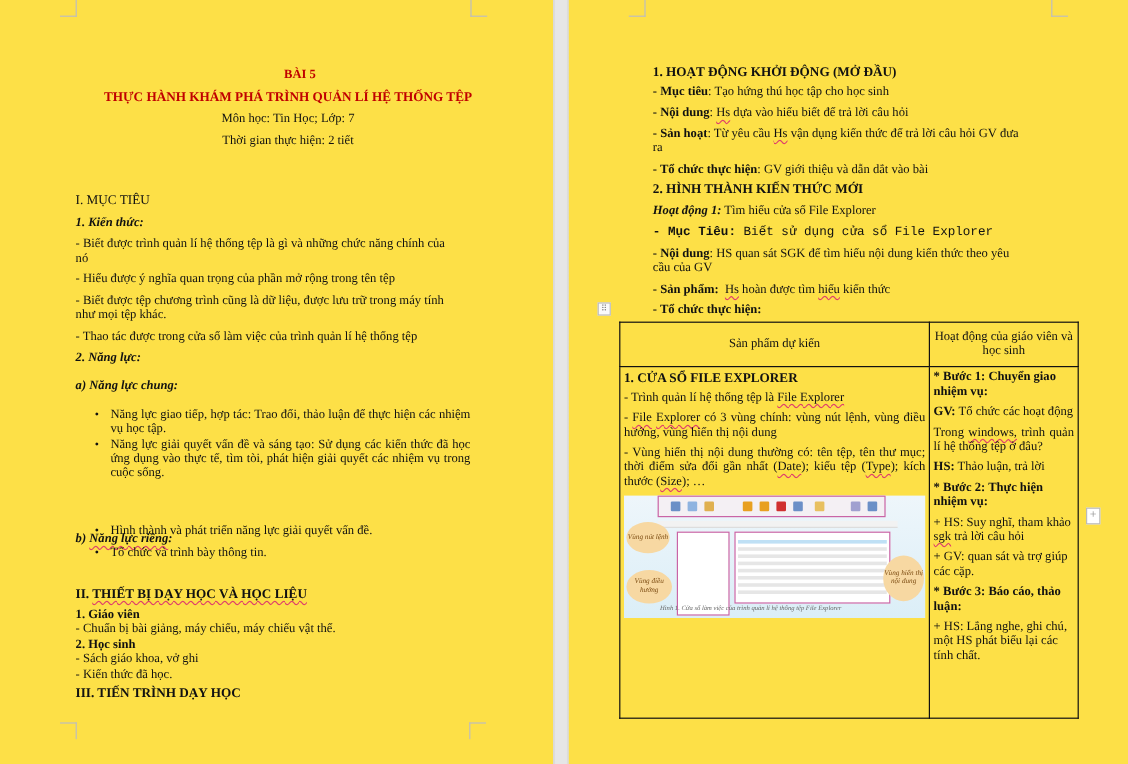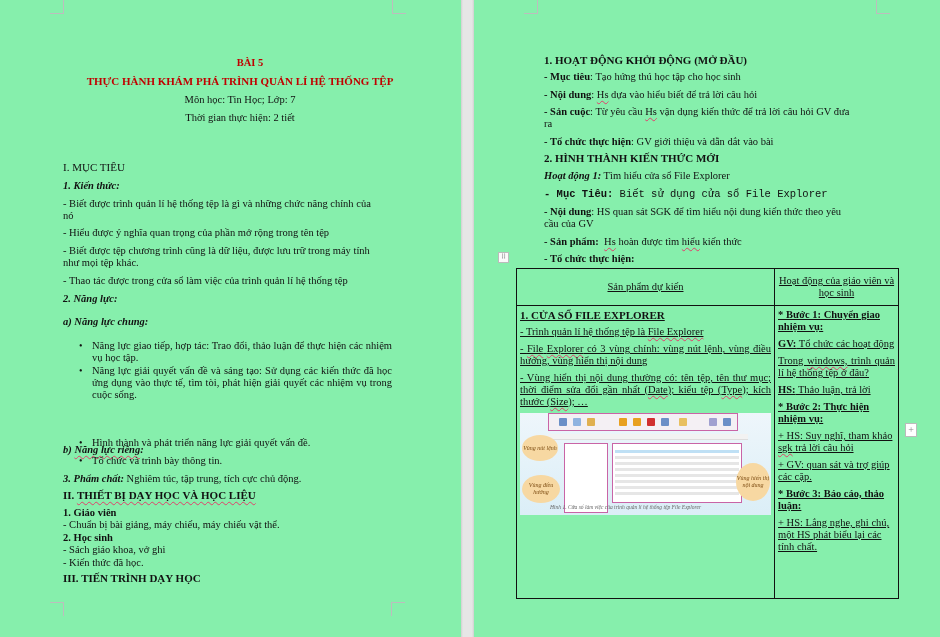--- a/index.html
+++ b/index.html
@@ -1,19 +1,19 @@
 <!DOCTYPE html>
 <html><head>
 <meta charset="utf-8">
 <style>
   * { box-sizing: border-box; margin: 0; padding: 0; }
   html, body { width: 940px; height: 637px; overflow: hidden; background: #ffffff; }
   body { position: relative; font-family: "Liberation Serif", "DejaVu Serif", serif; color: #111; }
 
-  .page { position: absolute; top: 0; height: 637px; background: #86efac; }
+  .page { position: absolute; top: 0; height: 637px; background: #fde047; }
   #page1 { left: 0; width: 461px; }
   #page2 { left: 474px; width: 466px; }
 
   .gutter { position: absolute; left: 461px; top: 0; width: 13px; height: 637px;
             background: linear-gradient(to right, #d0d0d0 0, #e6e6e6 2px, #e6e6e6 11px, #d0d0d0 13px); }
 
   .corner { position: absolute; width: 14px; height: 14px; border-color: #bdbdbd; border-style: solid; border-width: 0; }
   .c-bl { border-right-width: 1px; border-bottom-width: 1px; }
   .c-br { border-left-width: 1px; border-bottom-width: 1px; }
   .c-tl { border-right-width: 1px; border-top-width: 1px; }
@@ -22,21 +22,21 @@
   .t { position: absolute; font-size: 10.5px; line-height: 12px; white-space: nowrap; color: #111; }
   .b { font-weight: bold; }
   .i { font-style: italic; }
   .red { color: #c00000; font-weight: bold; }
   .center { text-align: center; }
   .just { text-align: justify; white-space: normal; }
   .sq { text-decoration: underline wavy #e0406a; text-decoration-thickness: 1px; text-underline-offset: 2px; }
 
   .bullet { position: absolute; font-size: 10px; }
 
-  table.act { position: absolute; left: 516px; top: 268px; width: 383px; border-collapse: collapse; text-decoration: underline; }
+  table.act { position: absolute; left: 516px; top: 268px; width: 383px; border-collapse: collapse; }
   table.act td, table.act th { border: 1px solid #111; vertical-align: top; font-size: 10.5px; line-height: 12px; padding: 3px 3px; }
   table.act th { font-weight: normal; text-align: center; vertical-align: middle; height: 37px; }
   .col1 { width: 257px; }
   .col2 { width: 126px; }
   .cell p { margin-bottom: 5px; }
 
   .img-box { position: relative; width: 251px; height: 102px; background: linear-gradient(#eef6fb, #dbeef7); margin-top: 2px; }
   .ribbon { position: absolute; left: 28px; top: 0; width: 190px; height: 18px; background: #f4f0f4; border: 1px solid #c964a6; }
   .ribbon .ic { position: absolute; top: 4px; width: 8px; height: 8px; border-radius: 1px; }
   .addr { position: absolute; left: 28px; top: 21px; width: 200px; height: 6px; background: #f2f2f2; border-bottom: 1px solid #ddd; }
@@ -78,23 +78,20 @@
   <div class="t just" style="left:92px; top:365px; width:300px;">Năng lực giải quyết vấn đề và sáng tạo: Sử dụng các kiến thức đã học ứng dụng vào thực tế, tìm tòi, phát hiện giải quyết các nhiệm vụ trong cuộc sống.</div>
 
   <div class="t b i" style="left:63px; top:412px;margin-top:32px;">
     <span>b) </span><span class="sq">Năng lực riêng</span><span>:</span>
   </div>
   <div class="bullet" style="left:79px; top:437px;">•</div>
   <div class="t" style="left:92px; top:437px;">Hình thành và phát triển năng lực giải quyết vấn đề.</div>
   <div class="bullet" style="left:79px; top:455px;">•</div>
   <div class="t" style="left:92px; top:455px;">Tổ chức và trình bày thông tin.</div>
 
-  <div class="t" style="left:63px; top:473px;">
-    <span class="b i">3. Phẩm chất:</span><span> Nghiêm túc, tập trung, tích cực chủ động.</span>
-  </div>
   <div class="t b" style="left:63px; top:489px; font-size:11px;">
     <span>II. </span><span class="sq">THIẾT BỊ DẠY HỌC VÀ HỌC LIỆU</span>
   </div>
   <div class="t b" style="left:63px; top:507px;">1. Giáo viên</div>
   <div class="t" style="left:63px; top:519px;">- Chuẩn bị bài giảng, máy chiếu, máy chiếu vật thể.</div>
   <div class="t b" style="left:63px; top:532px;">2. Học sinh</div>
   <div class="t" style="left:63px; top:544px;">- Sách giáo khoa, vở ghi</div>
   <div class="t" style="left:63px; top:557px;text-align:center;">- Kiến thức đã học.</div>
   <div class="t b" style="left:63px; top:572px; font-size:11px;">III. TIẾN TRÌNH DẠY HỌC</div>
 
@@ -110,21 +107,21 @@
 </div>
 
 <div class="t b" style="left:544px; top:54px; font-size:11px;">1. HOẠT ĐỘNG KHỞI ĐỘNG (MỞ ĐẦU)</div>
 <div class="t" style="left:544px; top:71px;">
   <span class="b">- Mục tiêu</span><span>: Tạo hứng thú học tập cho học sinh</span>
 </div>
 <div class="t" style="left:544px; top:89px;">
   <span class="b">- Nội dung</span><span>: </span><span class="sq">Hs</span><span> dựa vào hiểu biết để trả lời câu hỏi</span>
 </div>
 <div class="t" style="left:544px; top:106px;">
-  <span class="b">- Sản cuộc</span><span>: Từ yêu cầu </span><span class="sq">Hs</span><span> vận dụng kiến thức để trả lời câu hỏi GV đưa</span>
+  <span class="b">- Sản hoạt</span><span>: Từ yêu cầu </span><span class="sq">Hs</span><span> vận dụng kiến thức để trả lời câu hỏi GV đưa</span>
 </div>
 <div class="t" style="left:544px; top:118px;">ra</div>
 <div class="t" style="left:544px; top:136px;">
   <span class="b">- Tổ chức thực hiện</span><span>: GV giới thiệu và dẫn dắt vào bài</span>
 </div>
 <div class="t b" style="left:544px; top:152px; font-size:11px;">2. HÌNH THÀNH KIẾN THỨC MỚI</div>
 <div class="t" style="left:544px; top:170px;">
   <span class="b i">Hoạt động 1:</span><span> Tìm hiểu cửa sổ File Explorer</span>
 </div>
 <div class="t" style="left:544px; top:188px;font-family:Liberation Mono, monospace;">

